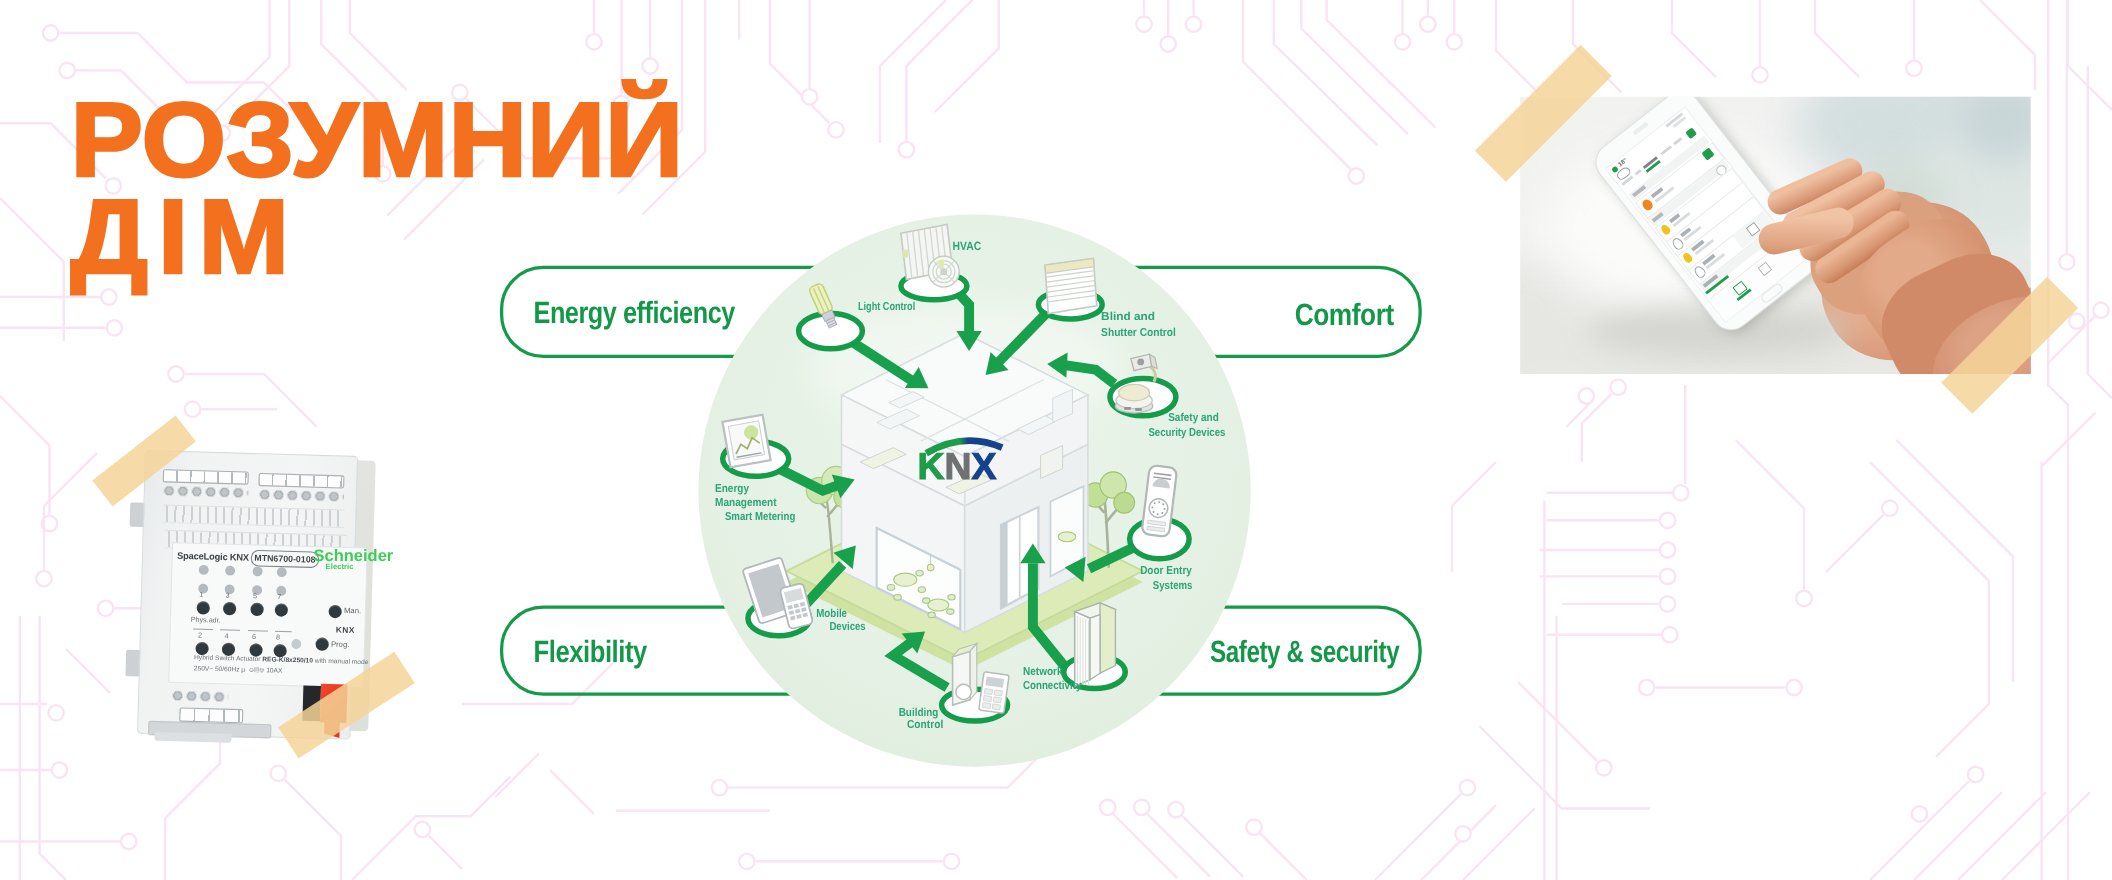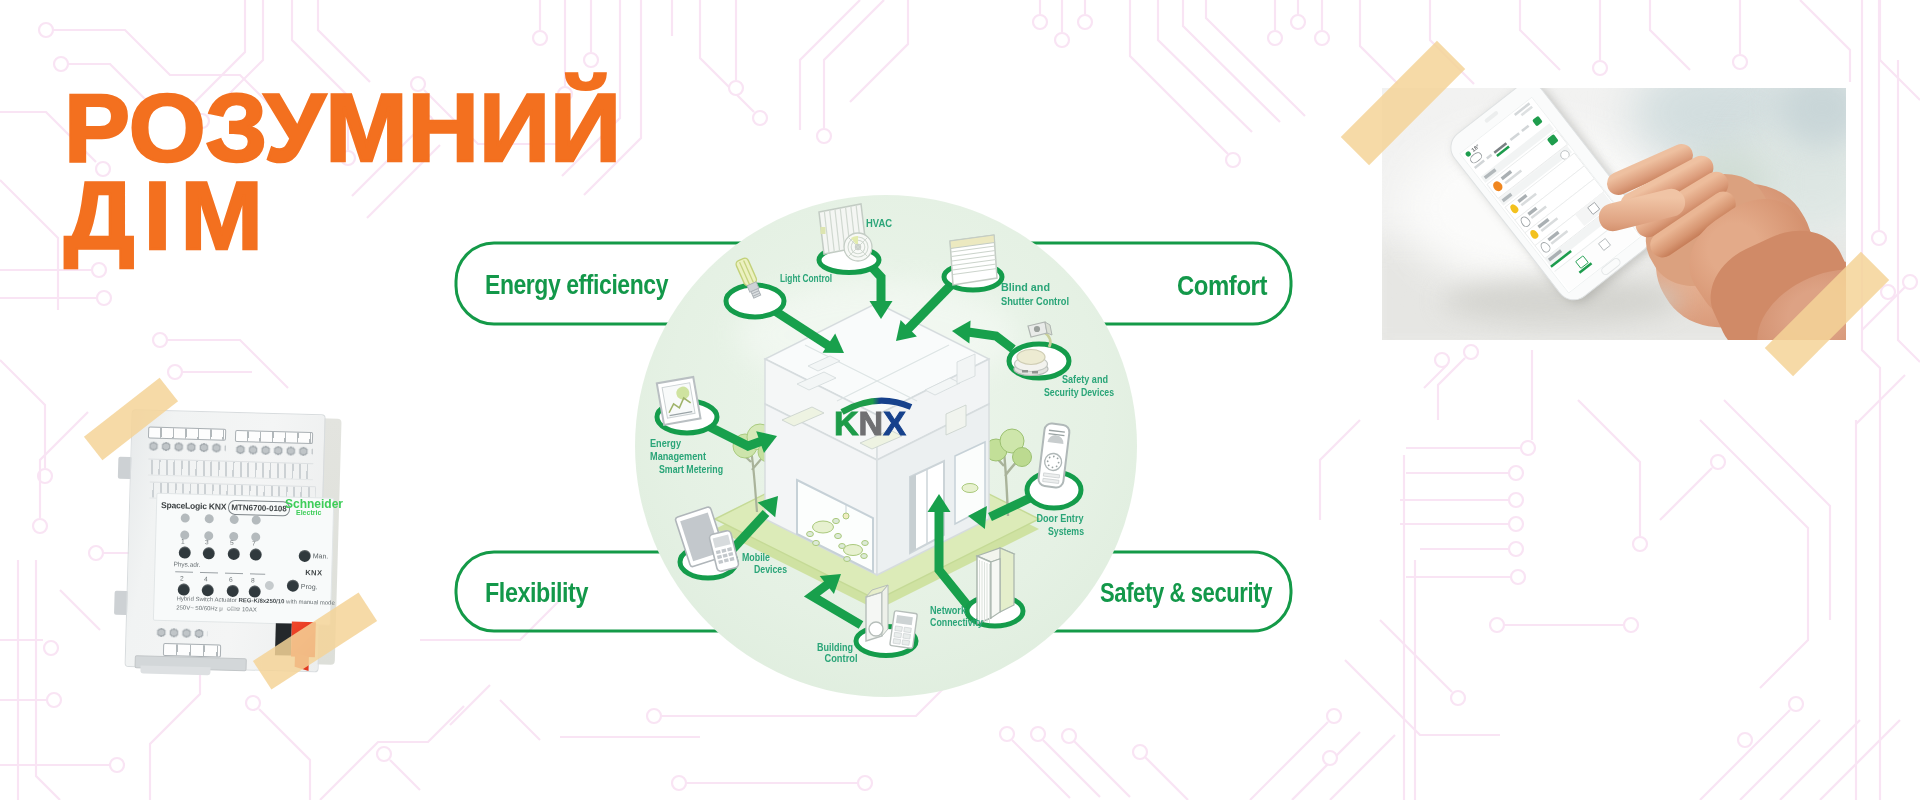--- a/index.html
+++ b/index.html
@@ -557,21 +557,21 @@
 <style>
 .scrws{background:radial-gradient(circle 5px at 6px 5.5px,#c0c5c8 0 2.9px,#a8aeb2 2.9px 4.1px,#d8dcde 4.1px 5px,transparent 5px);background-size:12.6px 11px;background-repeat:repeat-x;}
 .vent{background:repeating-linear-gradient(90deg,transparent 0 3px,#ccd1d4 3px 4.8px,transparent 4.8px 7.4px);border-top:1px solid #dde0e2;border-bottom:1px solid #e4e7e8;}
 .led{width:9px;height:9px;border-radius:50%;background:#b4babd;}
 .btn{width:12px;height:12px;border-radius:50%;background:#30393d;box-shadow:inset 0 1px 1px rgba(255,255,255,0.25);}
 .num{font-size:6.5px;color:#6a7174;}
 .tape{background:rgba(245,211,152,0.85);}
 #schn{position:absolute;left:285px;top:498px;line-height:1;}
 </style>
 <div id="schn" class="abs">
-      <div style="font-size:12px;font-weight:bold;color:#3dcd58;">Schneider</div>
+      <div style="font-size:15px;font-weight:bold;color:#3dcd58;">Schneider</div>
       <div style="font-size:7px;font-weight:bold;color:#3dcd58;margin-left:11px;margin-top:-1px;">Electric</div>
     </div>
 
 <div id="photo" class="abs" style="left:1382px;top:88px;width:464px;height:252px;overflow:hidden;background:#f2f2f1;">
  <div class="abs" style="left:-20px;top:150px;width:520px;height:120px;background:#e6e6e3;filter:blur(14px);"></div>
  <div class="abs" style="left:20px;top:40px;width:260px;height:160px;background:#fbfbfa;border-radius:50%;filter:blur(22px);"></div>
  <div class="abs" style="left:250px;top:-30px;width:180px;height:110px;background:#d3dedf;border-radius:50%;filter:blur(20px);"></div>
  <div class="abs" style="left:360px;top:20px;width:140px;height:130px;background:#dde6e3;border-radius:50%;filter:blur(20px);"></div>
  <div class="abs" style="left:300px;top:60px;width:90px;height:70px;background:#cfdcd4;border-radius:50%;filter:blur(16px);"></div>
  <div class="abs" style="left:395px;top:-20px;width:90px;height:80px;background:#c9d6d8;border-radius:50%;filter:blur(14px);"></div>

